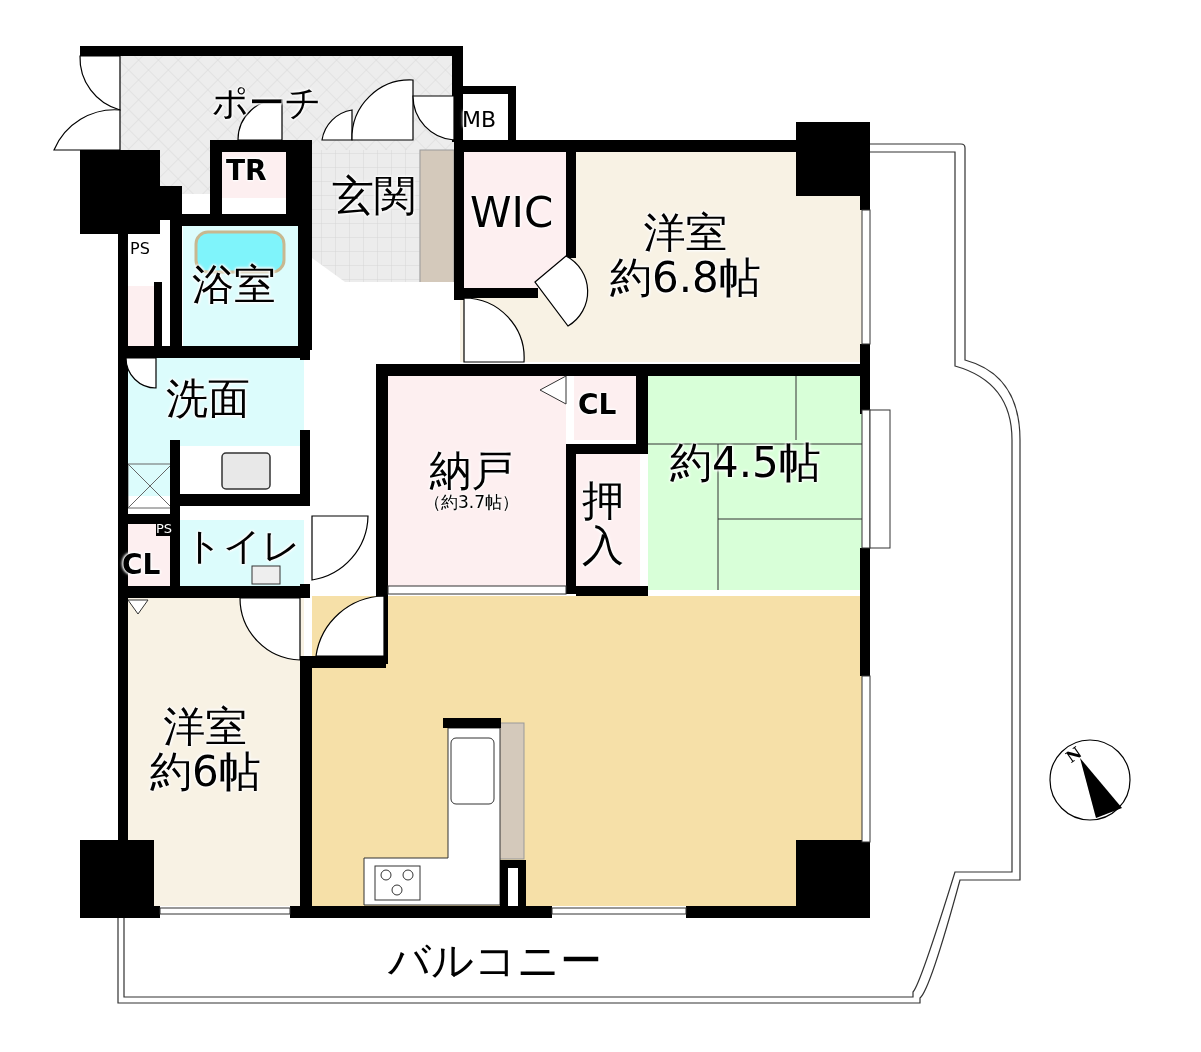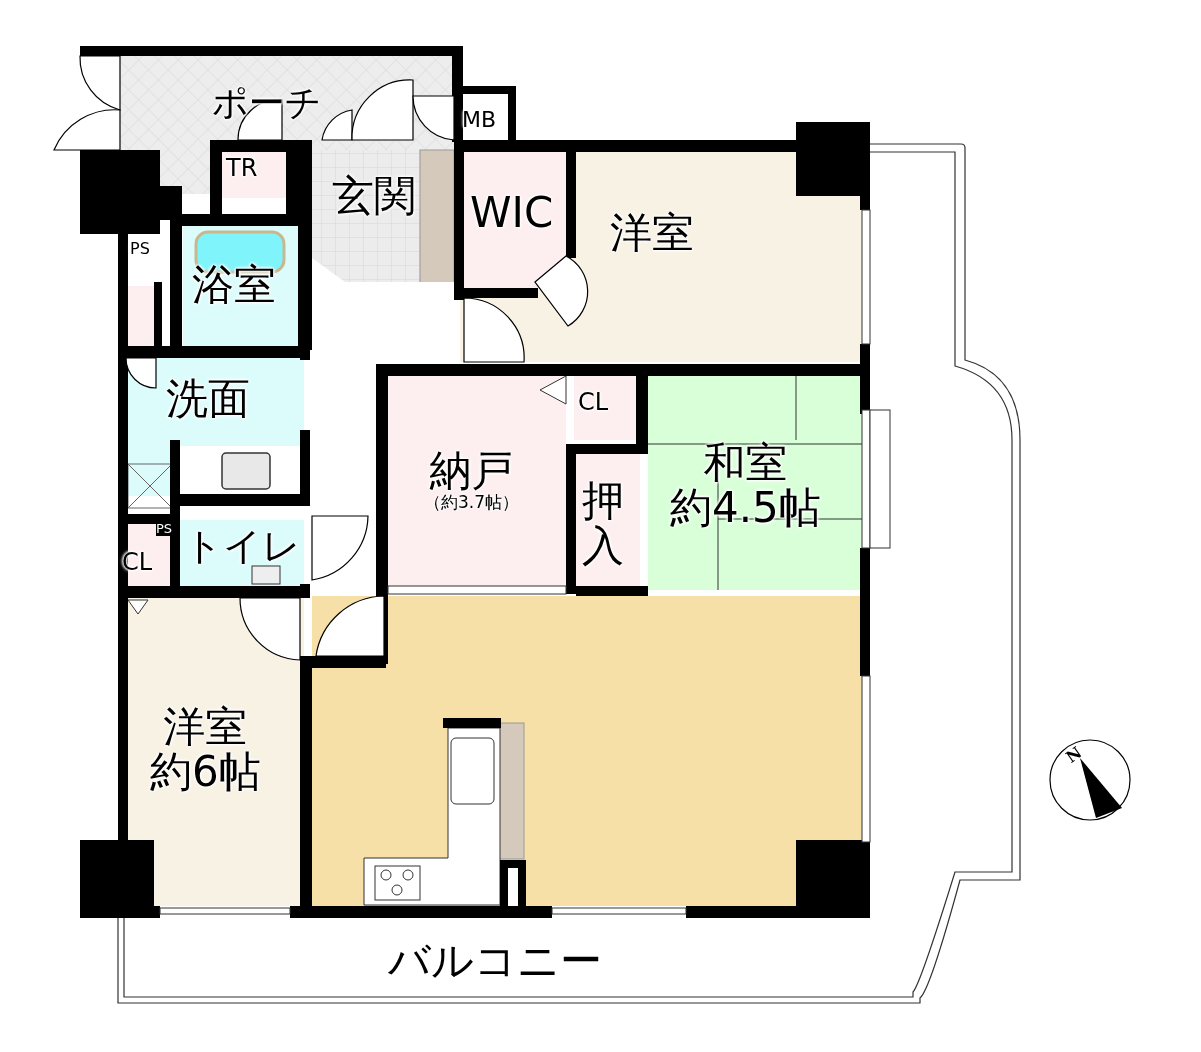--- a/index.html
+++ b/index.html
@@ -3,21 +3,21 @@
 <meta charset="utf-8">
 <style>
   html, body { margin: 0; padding: 0; background: #ffffff; }
   body { width: 1201px; height: 1052px; position: relative; overflow: hidden; font-family: "DejaVu Sans", "Liberation Sans", sans-serif; }
   #plan { position: absolute; left: 0; top: 0; width: 1201px; height: 1052px; }
   .lbl { position: absolute; color: #000; white-space: nowrap; text-align: center; line-height: 1.08;
          text-shadow: 0 0 3px #fff, 0 0 3px #fff, 0 0 3px #fff, 0 0 4px #fff; }
   .lbl .line { display: block; }
   .big { font-size: 42px; }
   .mid { font-size: 36px; }
-  .sm  { font-size: 24px; }
+  .sm  { font-size: 28px; font-weight: bold; }
   .xs  { font-size: 17px; }
   .tiny { font-size: 13px; }
 </style>
 </head>
 <body>
 
 <svg id="plan" viewBox="0 0 1201 1052" xmlns="http://www.w3.org/2000/svg">
   <defs>
     <pattern id="diag" width="14" height="14" patternUnits="userSpaceOnUse" patternTransform="rotate(45)">
       <rect width="14" height="14" fill="#ededed"></rect>
@@ -200,35 +200,35 @@
   </g>
 </svg>
 
 <div class="lbl mid" style="left:212px; top:84px;text-align:center;">ポーチ</div>
 <div class="lbl xs" style="left:462px; top:108px; font-size:22px;">MB</div>
 <div class="lbl sm" style="left:226px; top:156px;">TR</div>
 <div class="lbl big" style="left:332px; top:173px;">玄関</div>
 <div class="lbl big" style="left:470px; top:190px;">WIC</div>
 <div class="lbl big" style="left:610px; top:210px;">
   <span class="line">洋室</span>
+  <span class="line">約6.8帖</span>
 </div>
 <div class="lbl tiny" style="left:130px; top:240px; font-size:16px;">PS</div>
 <div class="lbl big" style="left:192px; top:262px;">浴室</div>
 <div class="lbl big" style="left:166px; top:376px;">洗面</div>
 <div class="lbl big" style="left:424px; top:448px;">
   <span class="line">納戸</span>
   <span class="line xs" style="">（約3.7帖）</span>
 </div>
 <div class="lbl sm" style="left:578px; top:390px;">CL</div>
 <div class="lbl big" style="left:582px; top:478px;">
   <span class="line">押</span>
   <span class="line">入</span>
 </div>
 <div class="lbl big" style="left:670px; top:440px;">
-  <span class="line">和室</span>
   <span class="line">約4.5帖</span>
 </div>
 <div class="lbl big" style="left:184px; top:526px; font-size:38px;">トイレ</div>
 <div class="lbl tiny" style="left:156px; top:522px; color:#fff; background:#000; text-shadow:none;">PS</div>
 <div class="lbl sm" style="left:122px; top:550px;">CL</div>
 <div class="lbl big" style="left:150px; top:704px;">
   <span class="line">洋室</span>
   <span class="line">約6帖</span>
 </div>
 <div class="lbl big" style="left:582px; top:692px;">

